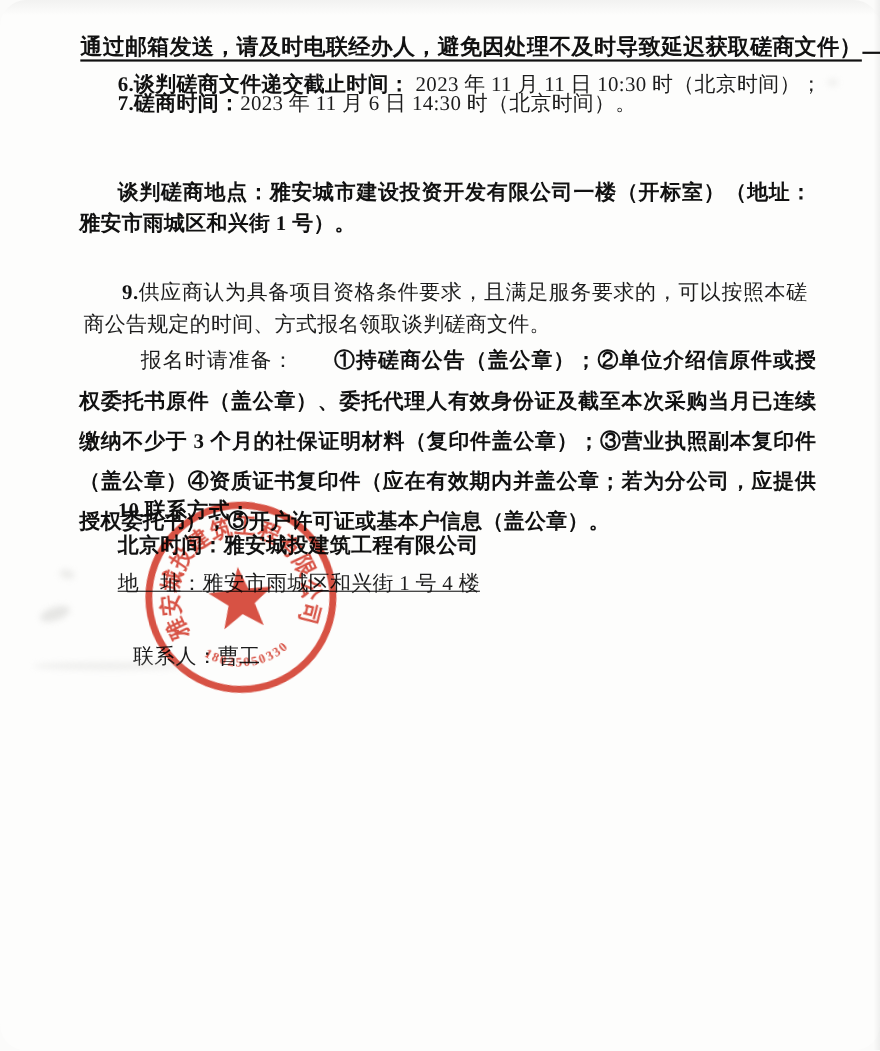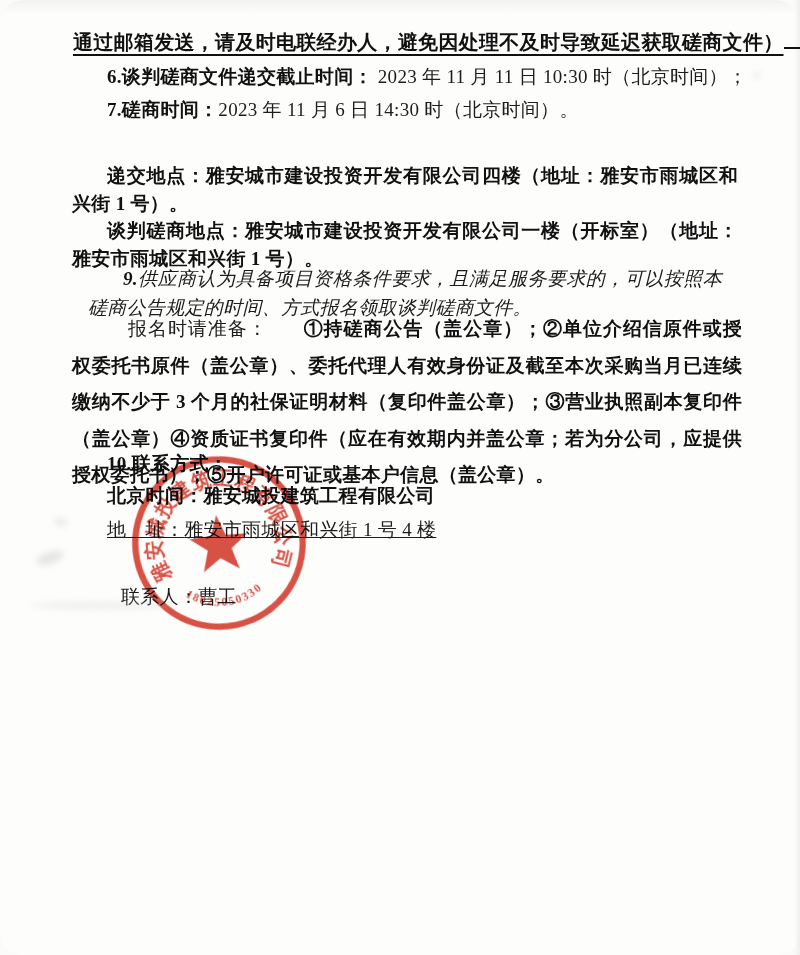--- a/index.html
+++ b/index.html
@@ -20,26 +20,26 @@
   }
   .line{position:absolute;white-space:nowrap;font-size:19px;letter-spacing:.3px;}
   .para{position:absolute;font-size:19px;letter-spacing:.3px;text-align:justify;}
   .b{font-weight:700;color:#111;}
   .intro{
     left:73px;top:27px;font-size:20px;font-weight:700;color:#111;
   }
   .intro .ul{text-decoration:underline;text-underline-offset:5px;text-decoration-thickness:2px;}
   .ul-ext{display:inline-block;width:24px;height:1em;border-bottom:2px solid #111;vertical-align:baseline;}
   .item6{left:107px;top:64px;}
-  .item7{left:107px;top:97px;}
+  .item7{left:107px;top:81px;}
   .item8{left:107px;top:130px;}
   .locs{left:72px;top:162px;width:666px;line-height:27.5px;}
   .locs p{margin:0;text-indent:35px;font-weight:700;color:#111;}
   .item9{left:72px;top:248px;width:666px;line-height:29px;}
-  .item9 p{margin:16px;text-indent:35px;font-style:italic;}
+  .item9 p{margin:4px;text-indent:35px;}
   .signup{left:72px;top:311px;width:670px;line-height:36.5px;}
   .signup p{margin:0;text-indent:56px;}
   .signup .req{font-weight:700;color:#111;margin-left:36px;}
   .item10{left:107px;top:451px;}
   .company{left:107px;top:483px;}
   .addr{left:107px;top:517px;text-decoration:underline;}
   .phone{left:107px;top:550px;}
   .person{left:121px;top:584px;}
   
   .seal{
@@ -67,21 +67,20 @@
   <div class="line item6">
     <span class="b">6.谈判磋商文件递交截止时间：</span><span> 2023 年 11 月 11 日 10:30 时（北京时间）；</span>
   </div>
 
   <div class="line item7">
     <span class="b">7.磋商时间：</span><span>2023 年 11 月 6 日 14:30 时（北京时间）。</span>
   </div>
 
 
   <div class="para locs">
-    <p>递交地点：雅安城市建设投资开发有限公司四楼（地址：雅安市雨城区和兴街 1 号）。</p>
     <p>谈判磋商地点：雅安城市建设投资开发有限公司一楼（开标室）（地址：雅安市雨城区和兴街 1 号）。</p>
   </div>
 
   <div class="para item9">
     <p><span class="b">9.</span><span>供应商认为具备项目资格条件要求，且满足服务要求的，可以按照本磋商公告规定的时间、方式报名领取谈判磋商文件。</span></p>
   </div>
 
   <div class="para signup">
     <p><span>报名时请准备：</span><span class="req">①持磋商公告（盖公章）；②单位介绍信原件或授权委托书原件（盖公章）、委托代理人有效身份证及截至本次采购当月已连续缴纳不少于 3 个月的社保证明材料（复印件盖公章）；③营业执照副本复印件（盖公章）④资质证书复印件（应在有效期内并盖公章；若为分公司，应提供授权委托书）；⑤开户许可证或基本户信息（盖公章）。</span></p>
   </div>

